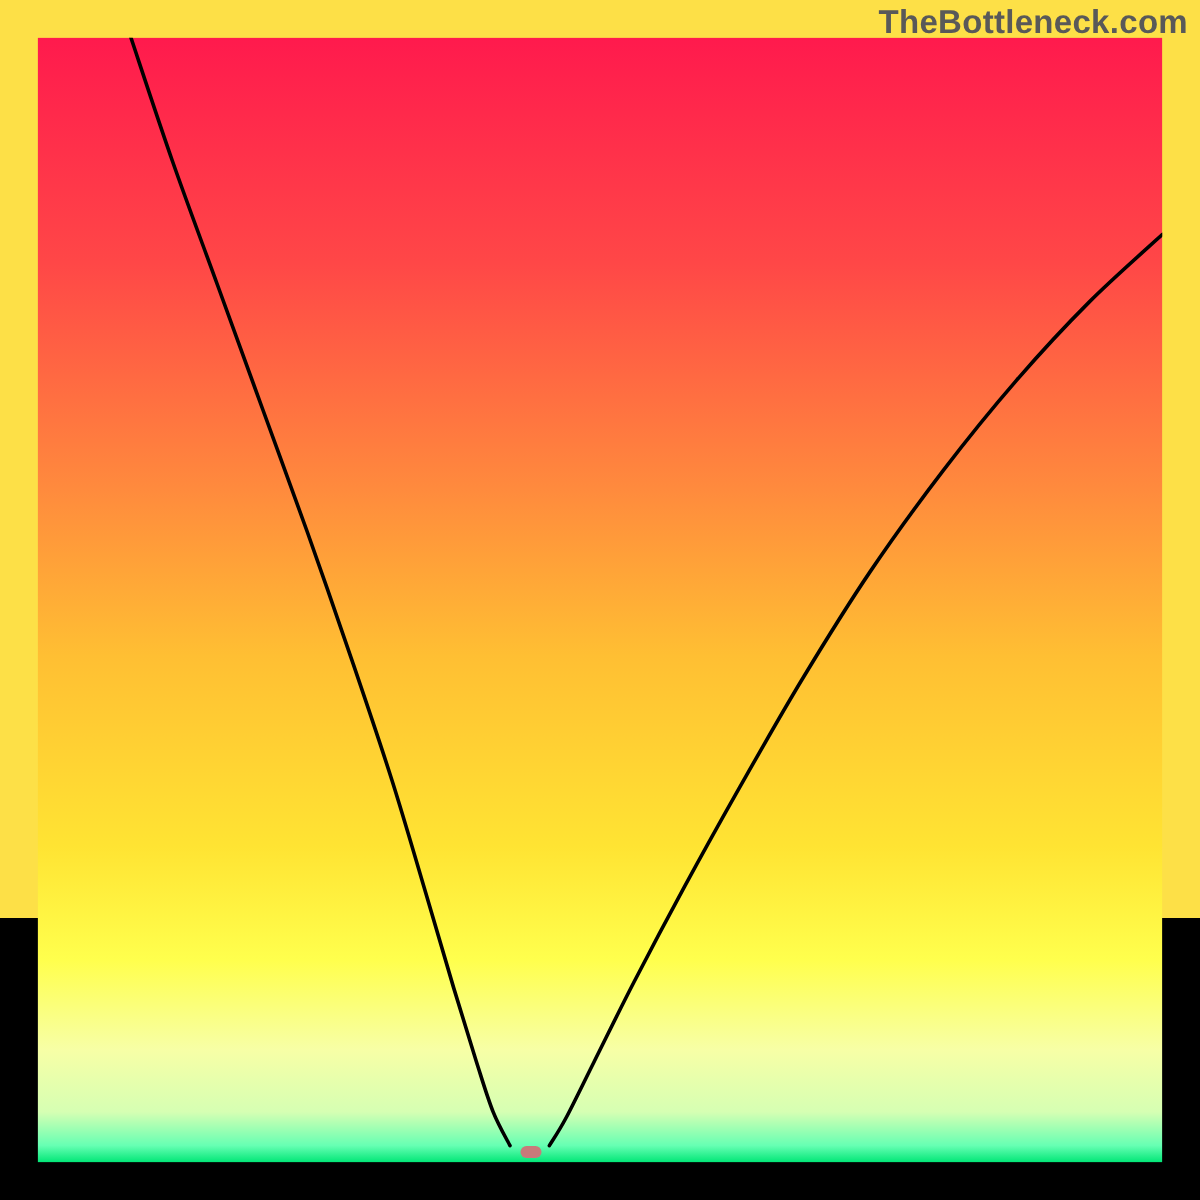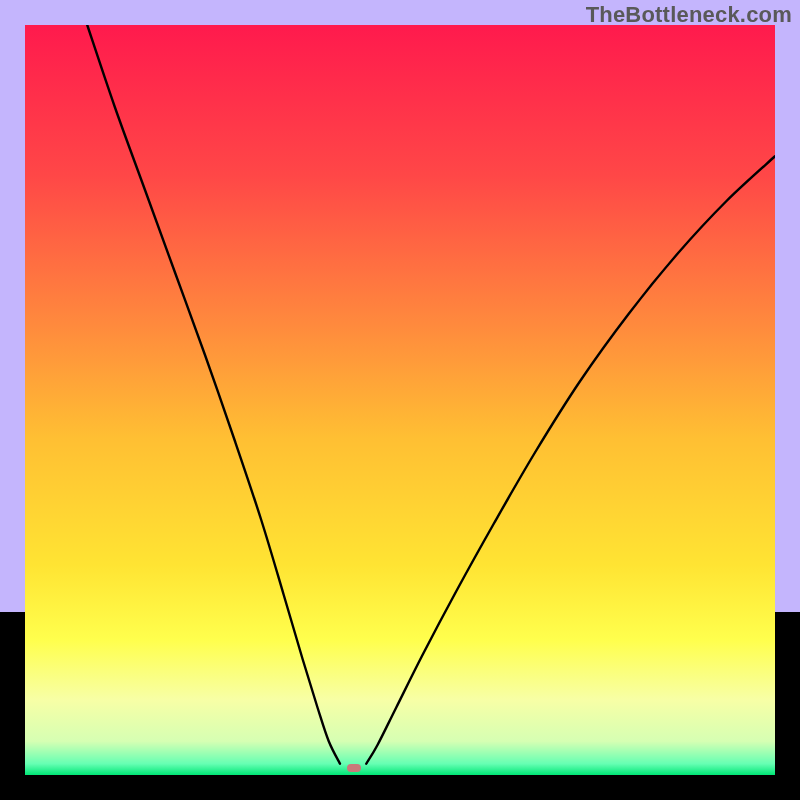--- a/index.html
+++ b/index.html
@@ -1,21 +1,21 @@
 <!DOCTYPE html>
 <html><head>
 <meta charset="utf-8">
 <style>
   * { margin: 0; padding: 0; box-sizing: border-box; }
   html, body { width: 800px; height: 800px; overflow: hidden; background: #000; }
   .frame {
     position: absolute;
     left: 0; top: 0;
     width: 800px; height: 612px;
-    background: #c4b5fd;
+    background: #fde047;
   }
   .plot {
     position: absolute;
     left: 25px; top: 25px;
     width: 750px; height: 750px;
     overflow: hidden;
   }
   .gradient {
     position: absolute;
     left: 0; top: 0; width: 100%; height: 100%;

